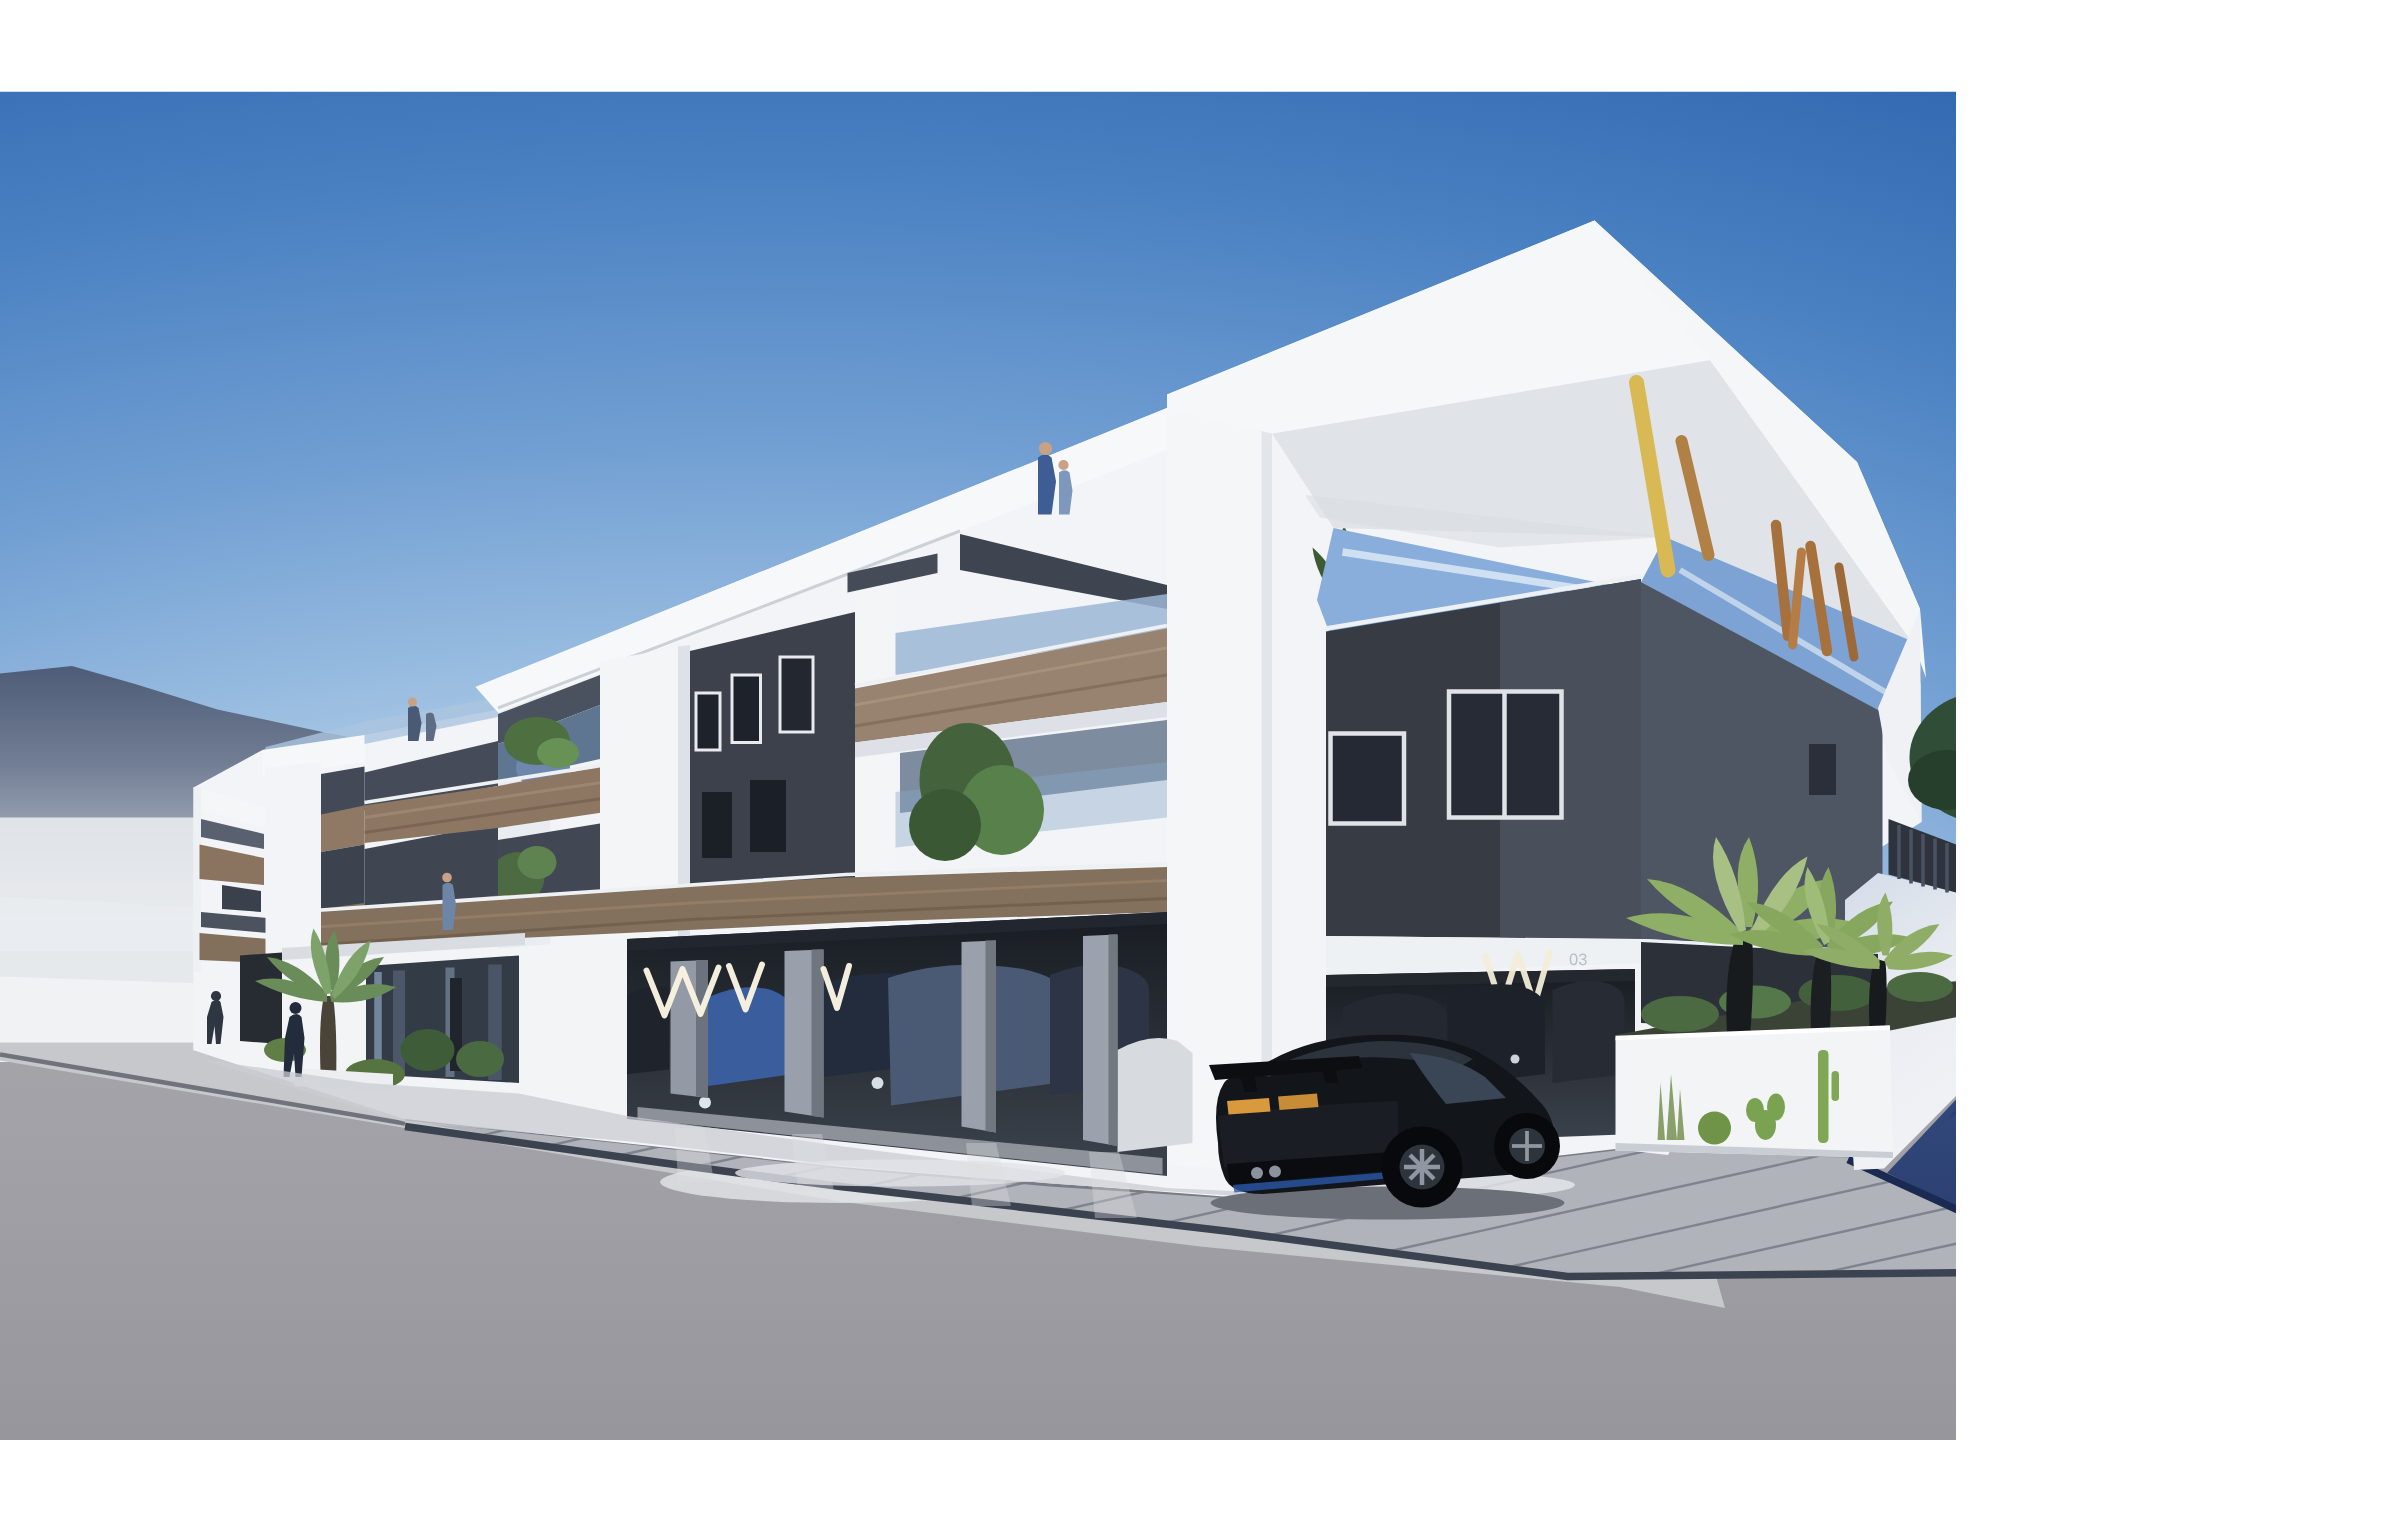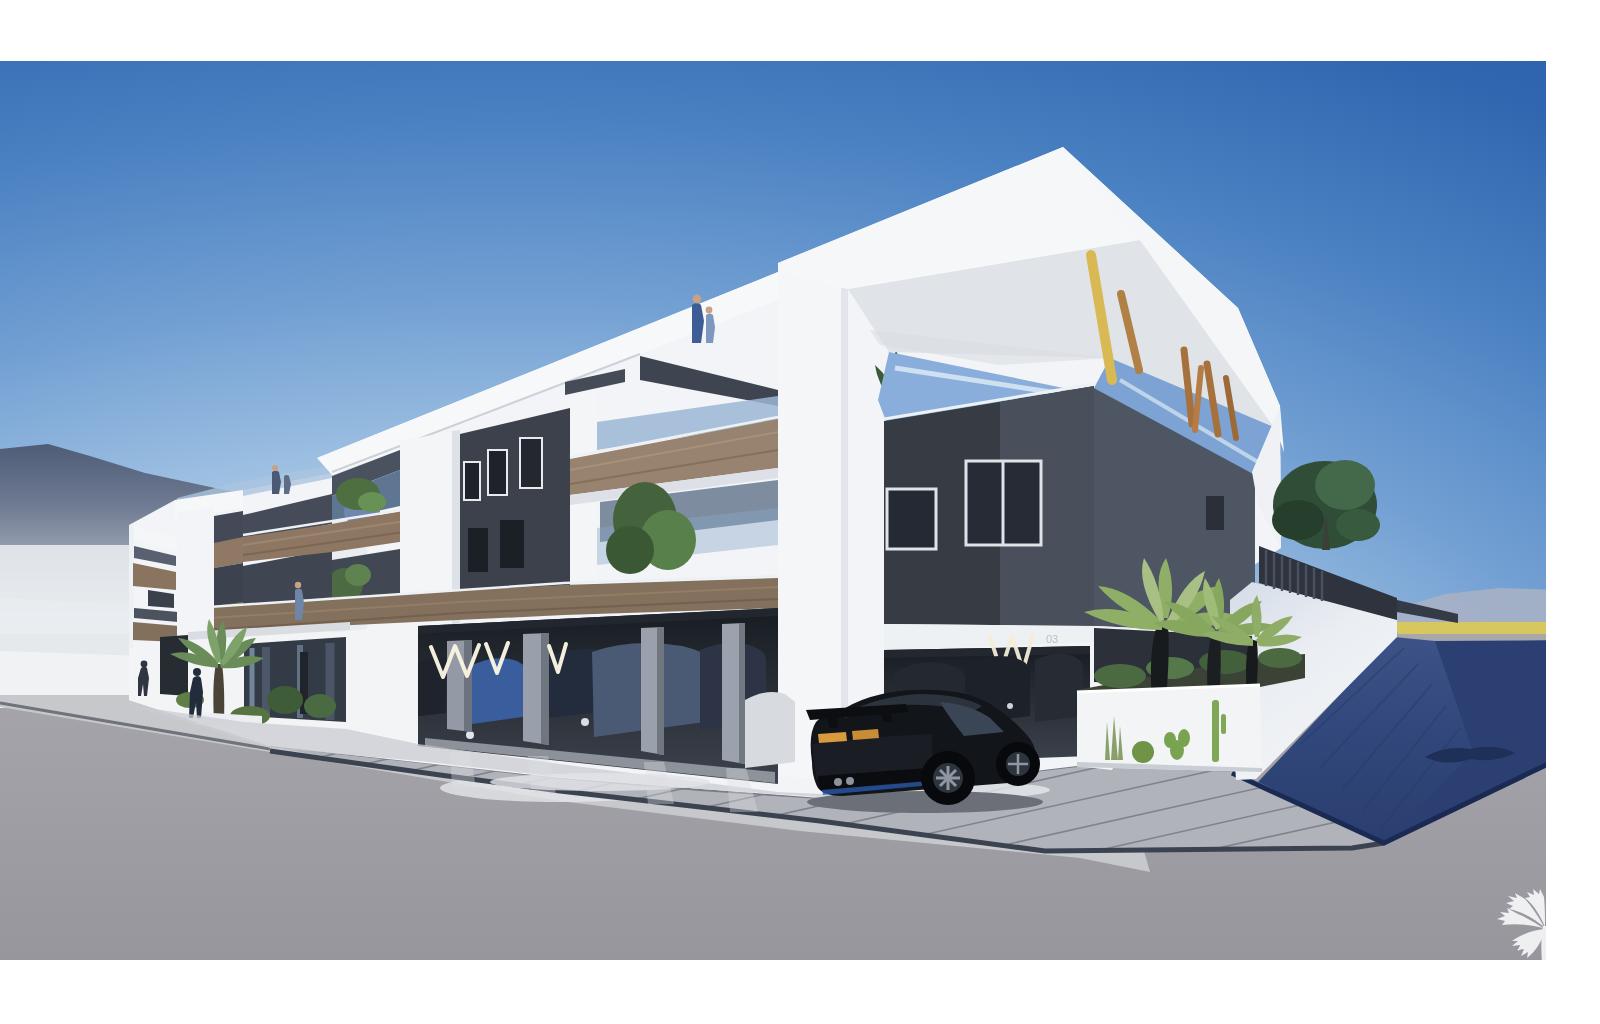--- a/index.html
+++ b/index.html
@@ -1,16 +1,16 @@
 <!DOCTYPE html>
 <html><head>
 <meta charset="utf-8">
 <style>
 html,body{margin:0;padding:0;background:#ffffff;font-family:"Liberation Sans",sans-serif;}
-#stage{position:relative;width:1546px;height:1024px;overflow:hidden;background:#ffffff;}
+#stage{position:relative;width:1304px;height:1024px;overflow:hidden;background:#ffffff;}
 svg{display:block;}
 </style>
 </head>
 <body>
 <div id="stage">
 <svg width="1600" height="1024" viewBox="0 0 1600 1024">
 <defs>
 <radialGradient id="skyg" cx="0.32" cy="1.05" r="1.35">
   <stop offset="0" stop-color="#dcebf5"></stop>
   <stop offset="0.42" stop-color="#a9c9e6"></stop>

